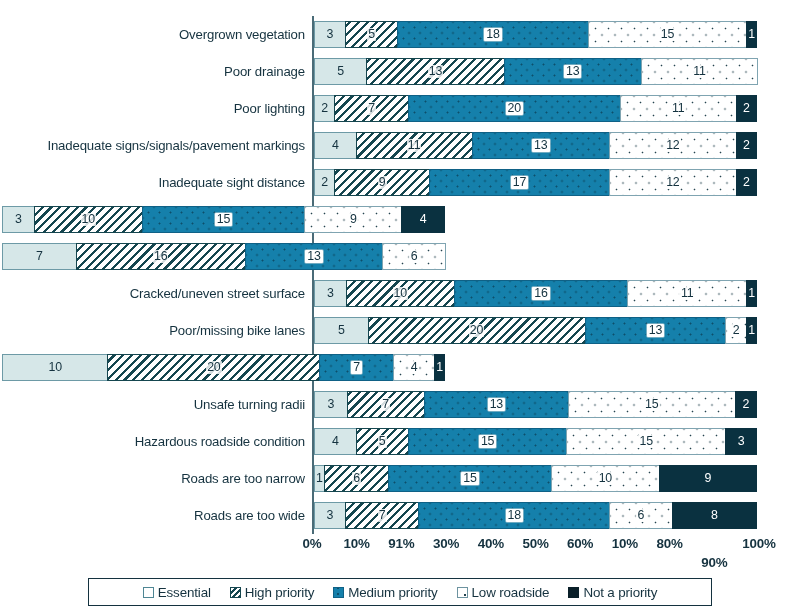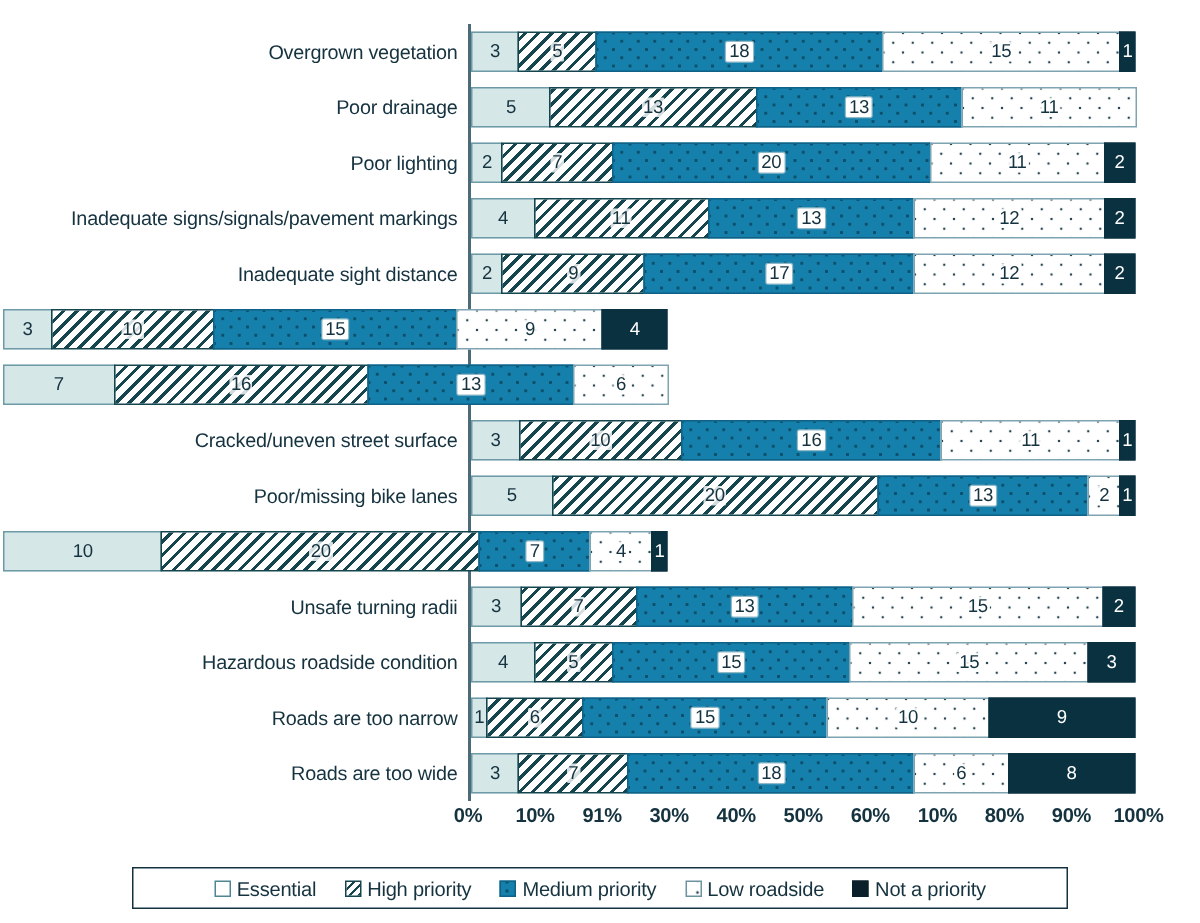--- a/index.html
+++ b/index.html
@@ -534,21 +534,21 @@
     <div class="x-ticks" id="x-ticks">
         <span class="x-tick" style="left: 312px;">0%</span>
         <span class="x-tick" style="left: 356.7px;">10%</span>
         <span class="x-tick" style="left: 401.4px;">91%</span>
         <span class="x-tick" style="left: 446.1px;">30%</span>
         <span class="x-tick" style="left: 490.8px;">40%</span>
         <span class="x-tick" style="left: 535.5px;">50%</span>
         <span class="x-tick" style="left: 580.2px;">60%</span>
         <span class="x-tick" style="left: 624.9px;">10%</span>
         <span class="x-tick" style="left: 669.6px;">80%</span>
-        <span class="x-tick" style="left: 714.3px;">90%</span>
+        <span class="x-tick" style="left: 714.3px; margin-top: 19px;">90%</span>
         <span class="x-tick" style="left: 759px;">100%</span>
       </div>
   </div>
 
   <div class="legend" id="legend">
       <div class="legend-item">
         <span class="legend-swatch sw-essential"></span>
         <span class="legend-label">Essential</span>
       </div>
       <div class="legend-item">

